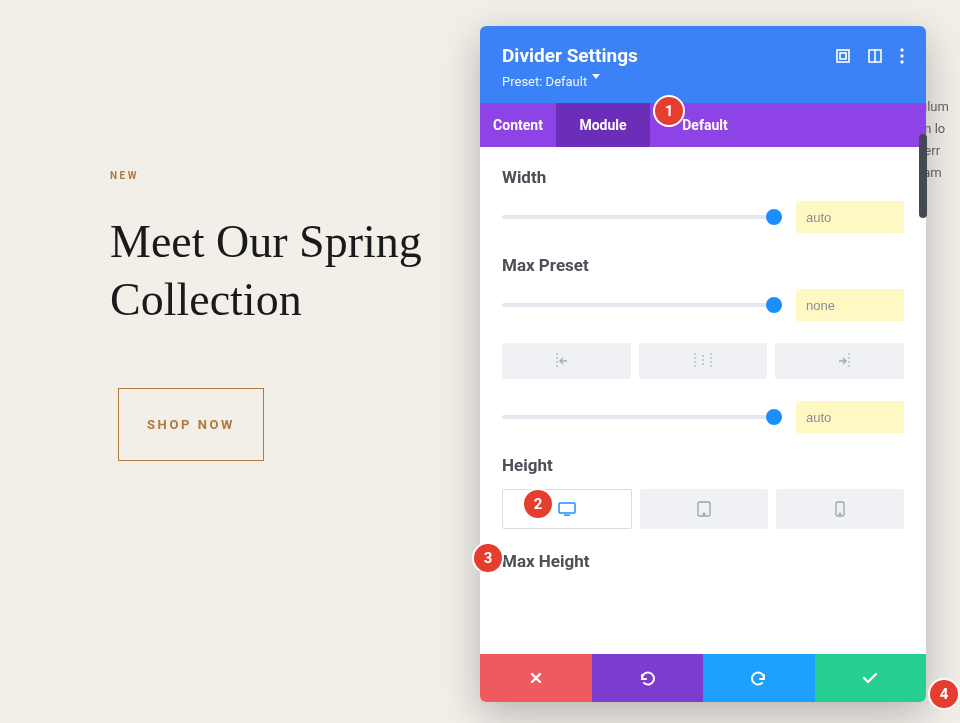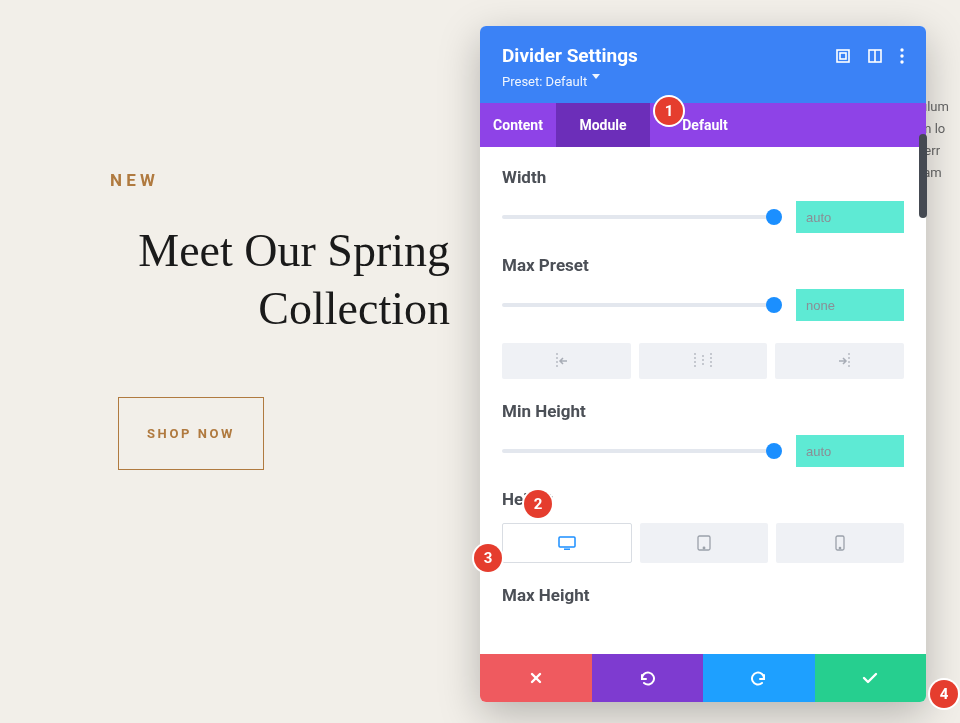--- a/index.html
+++ b/index.html
@@ -10,26 +10,26 @@
     position: relative; overflow: hidden;
   }
 
   
   .hero {
     position: absolute; left: 110px; top: 170px;
     width: 340px;
   }
   .eyebrow {
     color: #b07a3f; letter-spacing: 0.25em; font-weight: 700;
-    font-size: 17px; margin-bottom: 32px;
+    font-size: 10px; margin-bottom: 32px;
   }
   .headline {
     font-family: "Didot", "Bodoni MT", "Times New Roman", serif;
     font-weight: 400; font-size: 46px; line-height: 1.25;
-    text-align: right; color: #1a1a1a;
+    text-align: left; color: #1a1a1a;
     margin-bottom: 60px;
   }
   .shop-btn {
     display: inline-block; border: 1px solid #b07a3f;
     color: #b07a3f; padding: 28px 28px; font-size: 13px;
     letter-spacing: 0.2em; font-weight: 700;
     background: transparent;
     margin-left: 8px;
   }
 
@@ -106,21 +106,21 @@
   .slider-track {
     position: relative; flex: 1; height: 4px;
     background: #e3e7ee; border-radius: 2px; cursor: pointer;
   }
   .slider-thumb {
     position: absolute; top: 50%; transform: translate(-50%,-50%);
     width: 16px; height: 16px; border-radius: 50%;
     background: #1b8fff;
   }
   .value-box {
-    width: 108px; height: 32px; background: #5eead4;
+    width: 108px; height: 32px; background: #fef9c3;
     border: none; padding: 0 10px; font-size: 13px; color: #6a6e75;
   }
   .value-box::placeholder { color: #8a8e95; }
 
   .align-row { display: flex; gap: 8px; }
   .align-btn {
     flex: 1; height: 36px; background: #eff1f5;
     display:flex; align-items:center; justify-content:center;
     cursor: pointer; border-radius: 2px;
   }
@@ -271,21 +271,20 @@
         <div class="align-btn">
           <svg width="22" height="16" viewBox="0 0 22 16">
               <line x1="20" y1="0" x2="20" y2="16" stroke="#a8adb6" stroke-width="1.2" stroke-dasharray="2 2"></line>
               <path d="M10 8 L17 8 M14 5 L17 8 L14 11" fill="none" stroke="#a8adb6" stroke-width="1.5"></path>
             </svg>
         </div>
       </div>
     </div>
 
     <div class="group">
-      <div class="group-label">Min Height</div>
       <div class="slider-row">
         <div class="slider-track">
           <div class="slider-thumb" style="left:97%;"></div>
         </div>
         <input class="value-box" placeholder="auto" style="">
       </div>
     </div>
 
     <div class="group">
       <div class="group-label">Height</div>

